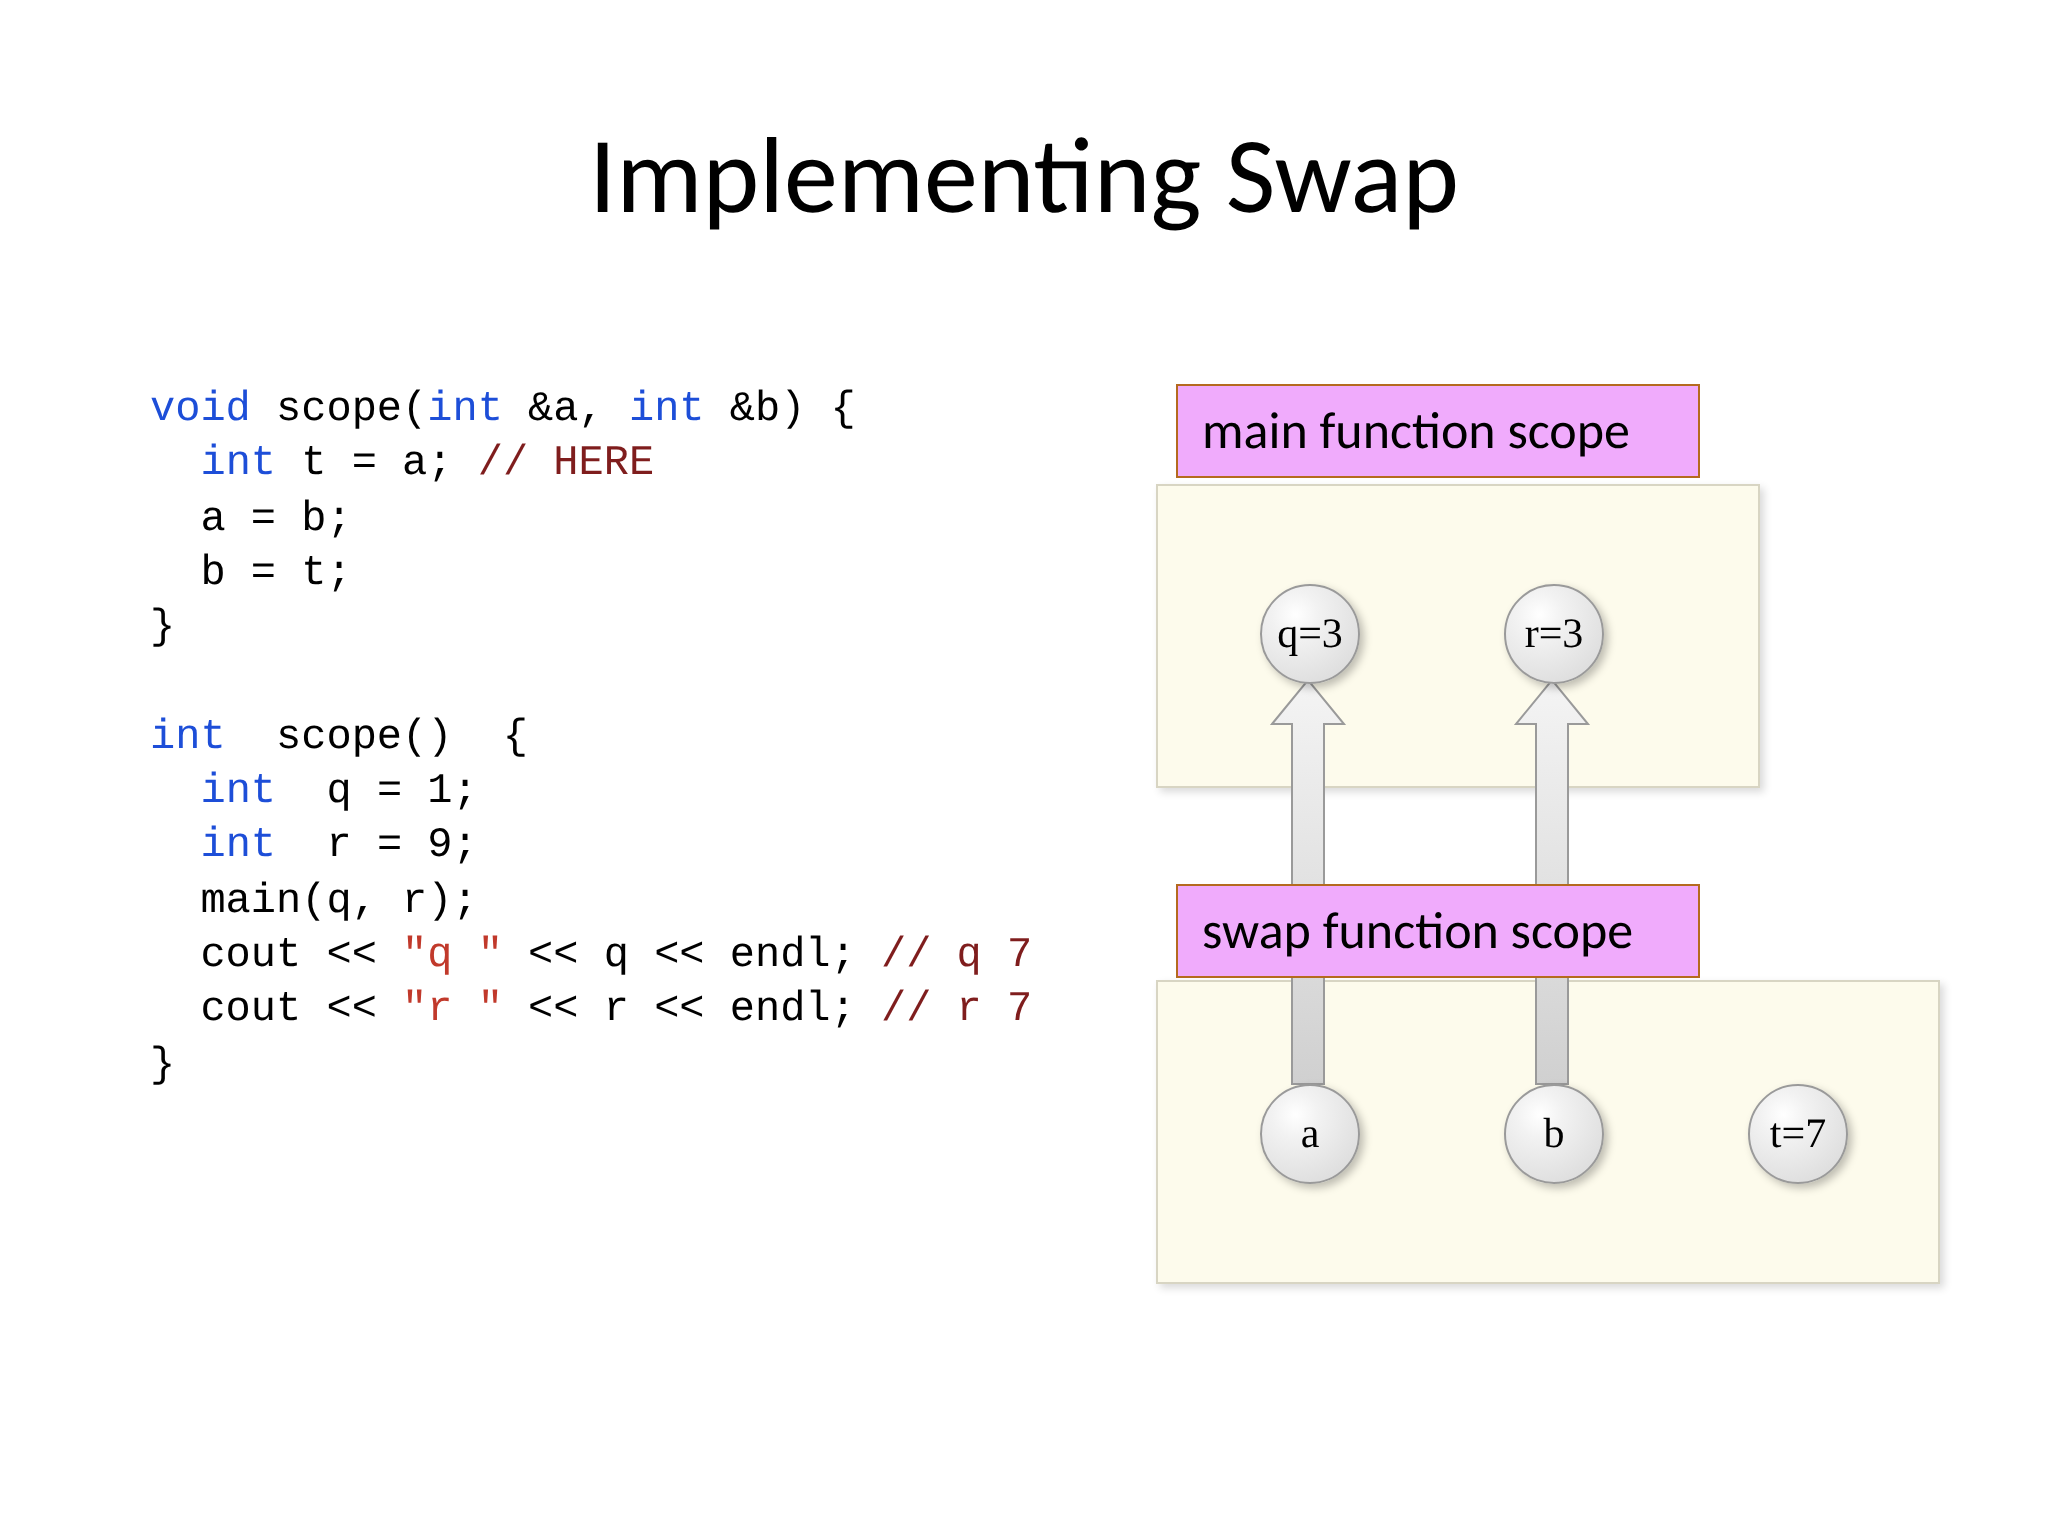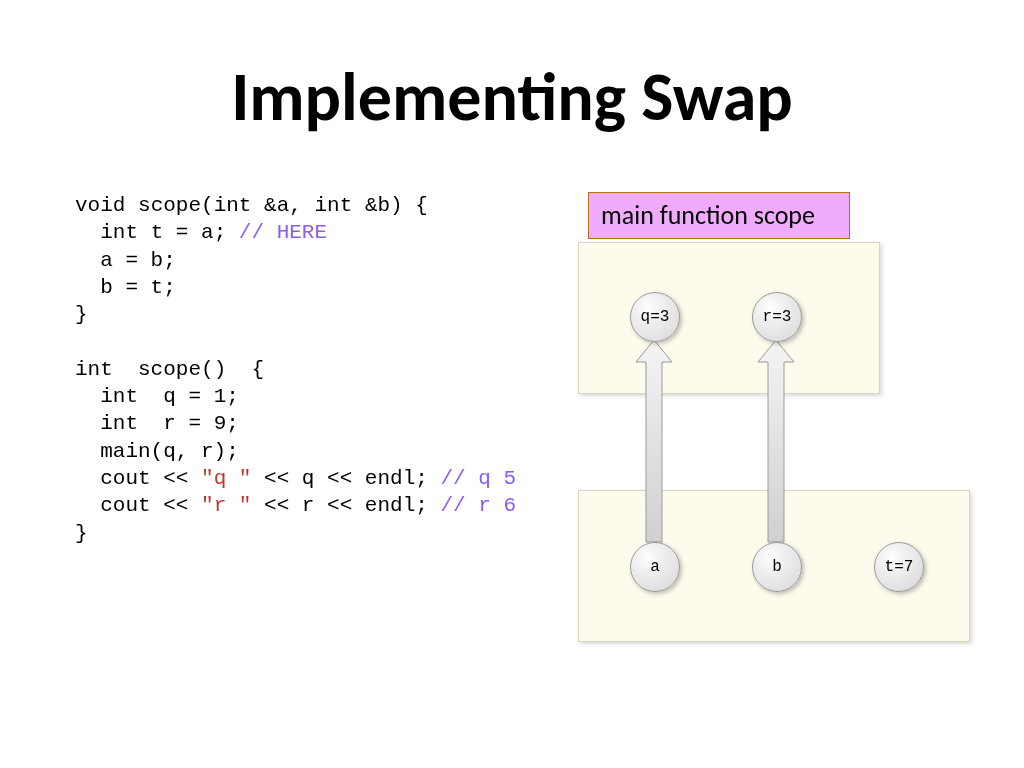--- a/index.html
+++ b/index.html
@@ -11,36 +11,36 @@
   }
   .slide {
     position: relative;
     width: 1024px; height: 768px;
     overflow: hidden;
   }
   .title {
     position: absolute;
     top: 55px; left: 0; width: 100%;
     text-align: center;
-    font-size: 68px;
-    font-weight: 700;
+    font-size: 54px;
+    font-weight: 400;
     letter-spacing: 0px;
   }
 
   
   .code {
     position: absolute;
     left: 75px; top: 192px;
     font-family: Consolas, "Courier New", monospace;
     font-size: 21px;
     line-height: 1.3;
     white-space: pre;
   }
-  .kw   { color: #000000; }
-  .cmt  { color: #8b5cf6; }
+  .kw   { color: #1d4ed8; }
+  .cmt  { color: #7f1d1d; }
   .str  { color: #c1392b; }
 
   
   .diagram {
     position: absolute;
     left: 562px; top: 192px;
     width: 410px; height: 470px;
   }
 
   
@@ -66,22 +66,22 @@
   .scope-label.swap-label { left: 26px; top: 250px; width: 236px; }
 
   
   .var {
     position: absolute;
     width: 48px; height: 48px;
     border-radius: 50%;
     background: radial-gradient(circle at 35% 30%, #ffffff 0%, #f2f2f2 25%, #dadada 90%);
     border: 1px solid #9a9a9a;
     box-shadow: 2px 2px 4px rgba(0,0,0,0.25);
-    font-family: Liberation Mono, monospace;
-    font-size: 16px;
+    font-family: Liberation Serif, serif;
+    font-size: 21px;
     text-align: center;
   }
   .var > span { display:block; width:100%; position:absolute; top:50%; transform:translateY(-50%); }
   .var.q { left: 68px;  top: 100px; }
   .var.r { left: 190px; top: 100px; }
   .var.a { left: 68px;  top: 350px; }
   .var.b { left: 190px; top: 350px; }
   .var.t { left: 312px; top: 350px; }
 
   
@@ -103,22 +103,22 @@
   <div class="code"><span class="kw">void</span><span> scope(</span><span class="kw">int</span><span> &amp;a, </span><span class="kw">int</span><span> &amp;b) {</span>
   <span class="kw">int</span><span> t = a; </span><span class="cmt">// HERE</span>
 <span>  a = b;</span>
 <span>  b = t;</span>
 <span>}</span>
 
 <span class="kw">int</span><span>  scope()  {</span>
   <span class="kw">int</span><span>  q = 1;</span>
   <span class="kw">int</span><span>  r = 9;</span>
 <span>  main(q, r);</span>
-<span>  cout &lt;&lt; </span><span class="str">"q "</span><span> &lt;&lt; q &lt;&lt; endl; </span><span class="cmt">// q 5</span>
-<span>  cout &lt;&lt; </span><span class="str">"r "</span><span> &lt;&lt; r &lt;&lt; endl; </span><span class="cmt">// r 6</span>
+<span>  cout &lt;&lt; </span><span class="str">"q "</span><span> &lt;&lt; q &lt;&lt; endl; </span><span class="cmt">// q 7</span>
+<span>  cout &lt;&lt; </span><span class="str">"r "</span><span> &lt;&lt; r &lt;&lt; endl; </span><span class="cmt">// r 7</span>
 <span>}</span></div>
 
   <div class="diagram">
 
     <div class="panel main-panel"></div>
     <div class="panel swap-panel"></div>
 
     <svg class="arrows">
       <defs>
         <linearGradient id="grad" x1="0" y1="1" x2="0" y2="0">
@@ -130,20 +130,21 @@
       <g>
         <path d="M 84 350 L 84 170 L 74 170 L 92 148 L 110 170 L 100 170 L 100 350 Z" fill="url(#grad)" stroke="#9a9a9a" stroke-width="1"></path>
       </g>
 
       <g>
         <path d="M 206 350 L 206 170 L 196 170 L 214 148 L 232 170 L 222 170 L 222 350 Z" fill="url(#grad)" stroke="#9a9a9a" stroke-width="1"></path>
       </g>
     </svg>
 
     <div class="scope-label main-label">main function scope</div>
+    <div class="scope-label swap-label">swap function scope</div>
 
     <div class="var q">
         <span>q=3</span>
       </div>
     <div class="var r">
         <span>r=3</span>
       </div>
     <div class="var a">
         <span>a</span>
       </div>

